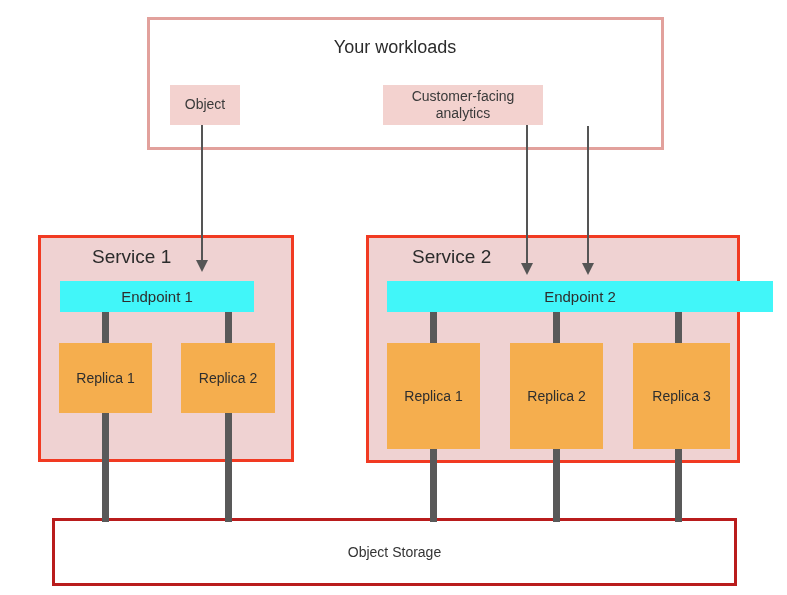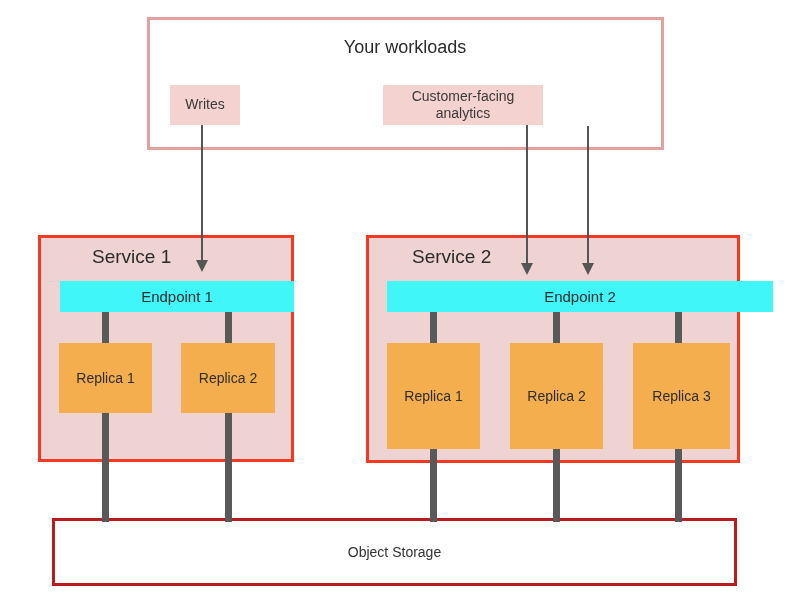--- a/index.html
+++ b/index.html
@@ -88,22 +88,22 @@
     color: #333333;
     z-index: 3;
   }
 </style>
 </head>
 <body>
 
 <div class="canvas">
 
   <div class="abs wl-box" style="left:147px; top:17px; width:517px; height:133px;">
-    <div class="abs wl-title" style="left:10px; top:17px; width:454px;padding-left:36px;">Your workloads</div>
-    <div class="abs wl-item" style="left:20px; top:65px; width:70px; height:40px;">Writes</div>
+    <div class="abs wl-title" style="left:0; top:17px; width:454px;padding-left:36px;">Your workloads</div>
+    <div class="abs wl-item" style="left:20px; top:65px; width:70px; height:40px;">Object</div>
     <div class="abs wl-item" style="left:233px; top:65px; width:160px; height:40px;">Customer-facing analytics</div>
   </div>
 
   <div class="abs arrow-shaft" style="left:201px; top:125px; height:136px;"></div>
   <div class="abs arrow-head" style="left:196px; top:260px;"></div>
 
   <div class="abs arrow-shaft" style="left:526px; top:125px; height:139px;"></div>
   <div class="abs arrow-head" style="left:521px; top:263px;"></div>
 
   <div class="abs arrow-shaft" style="left:587px; top:126px; height:138px;"></div>
@@ -111,21 +111,21 @@
 
   <div class="abs connector" style="left:102px; top:312px; height:210px;"></div>
   <div class="abs connector" style="left:225px; top:312px; height:210px;"></div>
   <div class="abs connector" style="left:430px; top:312px; height:210px;"></div>
   <div class="abs connector" style="left:553px; top:312px; height:210px;"></div>
   <div class="abs connector" style="left:675px; top:312px; height:210px;"></div>
 
   <div class="abs service" style="left:38px; top:235px; width:256px; height:227px;">
     <div class="abs service-title" style="left:19px; top:8px;">Service 1</div>
   </div>
-  <div class="abs endpoint" style="left:60px; top:281px; width:234px; height:31px;">Endpoint 1</div>
+  <div class="abs endpoint" style="left:60px; top:281px; width:194px; height:31px;">Endpoint 1</div>
   <div class="abs replica" style="left:59px; top:343px; width:93px; height:70px;">Replica 1</div>
   <div class="abs replica" style="left:181px; top:343px; width:94px; height:70px;">Replica 2</div>
 
   <div class="abs service" style="left:366px; top:235px; width:374px; height:228px;">
     <div class="abs service-title" style="left:11px; top:8px;">Service 2</div>
   </div>
   <div class="abs endpoint" style="left:387px; top:281px; width:386px; height:31px;">Endpoint 2</div>
   <div class="abs replica" style="left:387px; top:343px; width:93px; height:106px;">Replica 1</div>
   <div class="abs replica" style="left:510px; top:343px; width:93px; height:106px;">Replica 2</div>
   <div class="abs replica" style="left:633px; top:343px; width:97px; height:106px;">Replica 3</div>

